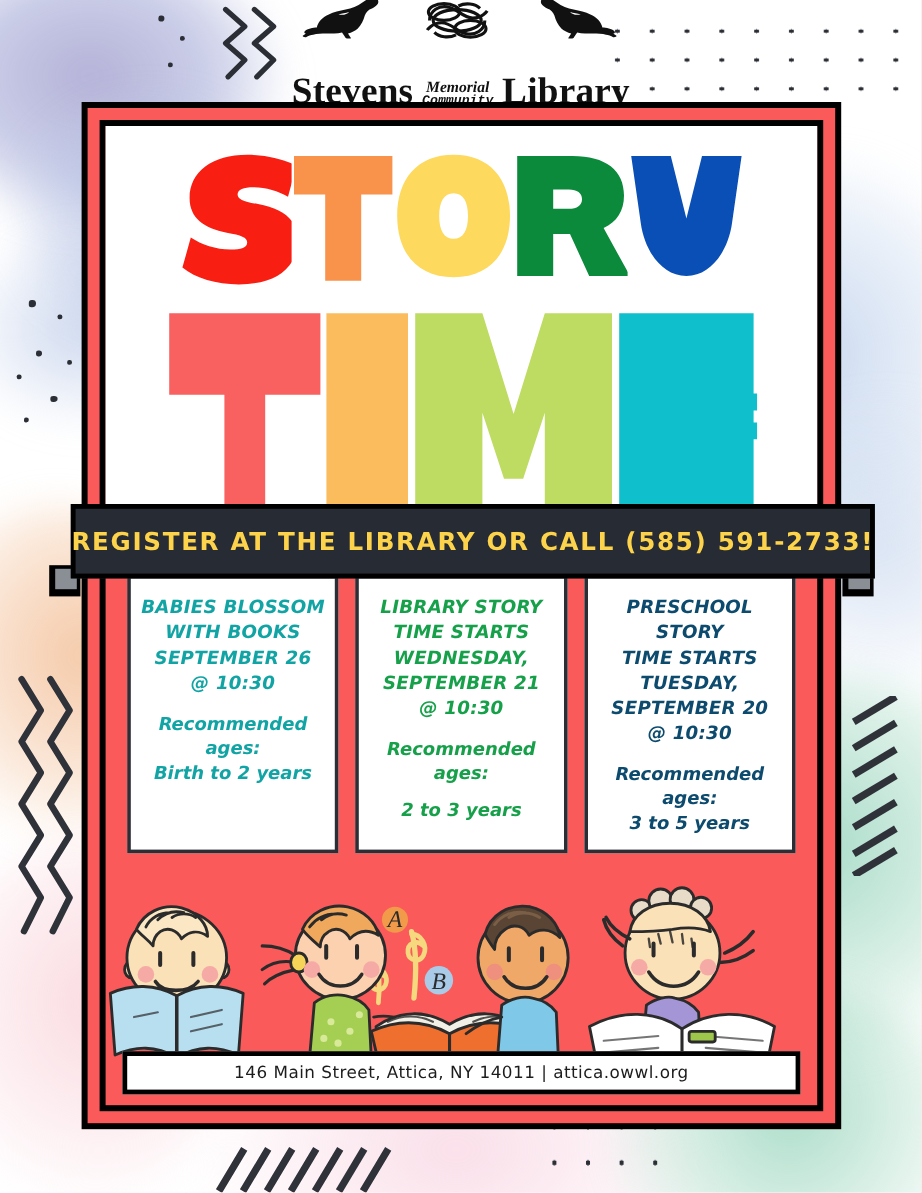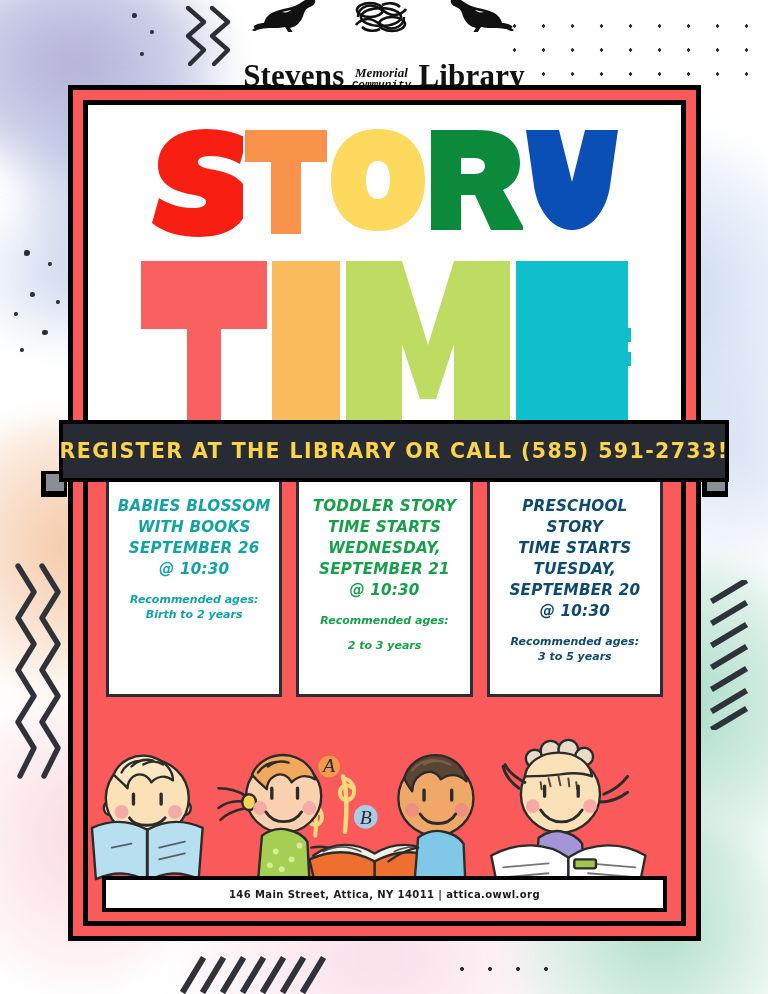--- a/index.html
+++ b/index.html
@@ -102,34 +102,34 @@
 
   
   #cards { display: flex; gap: 14px; padding: 36px 18px 0; justify-content: center; }
   .card {
     width: 180px; min-height: 218px; background: #ffffff;
     border: 3px solid #2b2e35; padding: 14px 8px 12px;
     display: flex; flex-direction: column; align-items: center; justify-content: flex-start; font-style: italic;
   }
   .card-line { font-size: 15.2px; font-weight: bold; line-height: 1.38;
       text-align: center; letter-spacing: .2px; font-family: "DejaVu Sans", sans-serif; }
-  .card-ages { margin-top: 13px; font-size: 11px; font-weight: bold;
+  .card-ages { margin-top: 13px; font-size: 15px; font-weight: bold;
       line-height: 1.36; text-align: center; font-family: "DejaVu Sans", sans-serif; }
 
   
   #kids-band { position: relative; flex: 1; margin-top: 4px; overflow: hidden; }
   #kids-svg { position: absolute; left: 0; bottom: 26px; width: 100%; height: 160px; }
 
   
   #address-bar {
     position: absolute; left: 14px; right: 14px; bottom: 9px; height: 36px;
     background: #ffffff; border: 4px solid #000000;
     display: flex; align-items: center; justify-content: center; z-index: 4;
   }
-  #address-text { font-size: 10px; font-weight: bold; color: #1c1c1c;
+  #address-text { font-size: 14px; font-weight: normal; color: #1c1c1c;
       letter-spacing: .4px; font-family: "DejaVu Sans", sans-serif; }
 </style>
 </head>
 <body>
 
 <div id="poster-root">
 
   <div class="wc wc-tl-purple"></div>
   <div class="wc wc-tl-purple2"></div>
   <div class="wc wc-tl-blue"></div>
@@ -281,21 +281,21 @@
         <div class="card" style="color:#12A4A4">
           <span class="card-line">BABIES BLOSSOM</span>
           <span class="card-line">WITH BOOKS</span>
           <span class="card-line">SEPTEMBER 26</span>
           <span class="card-line">@ 10:30</span>
           <span class="card-ages">Recommended ages:</span>
           <span class="card-ages" style="margin-top:0">Birth to 2 years</span>
         </div>
 
         <div class="card" style="color:#17A04A">
-          <span class="card-line">TODDLER STORY</span>
+          <span class="card-line">LIBRARY STORY</span>
           <span class="card-line">TIME STARTS</span>
           <span class="card-line">WEDNESDAY,</span>
           <span class="card-line">SEPTEMBER 21</span>
           <span class="card-line">@ 10:30</span>
           <span class="card-ages">Recommended ages:</span>
           <span class="card-ages" style="margin-top:10px">2 to 3 years</span>
         </div>
 
         <div class="card" style="color:#0c4a6e">
           <span class="card-line">PRESCHOOL STORY</span>

